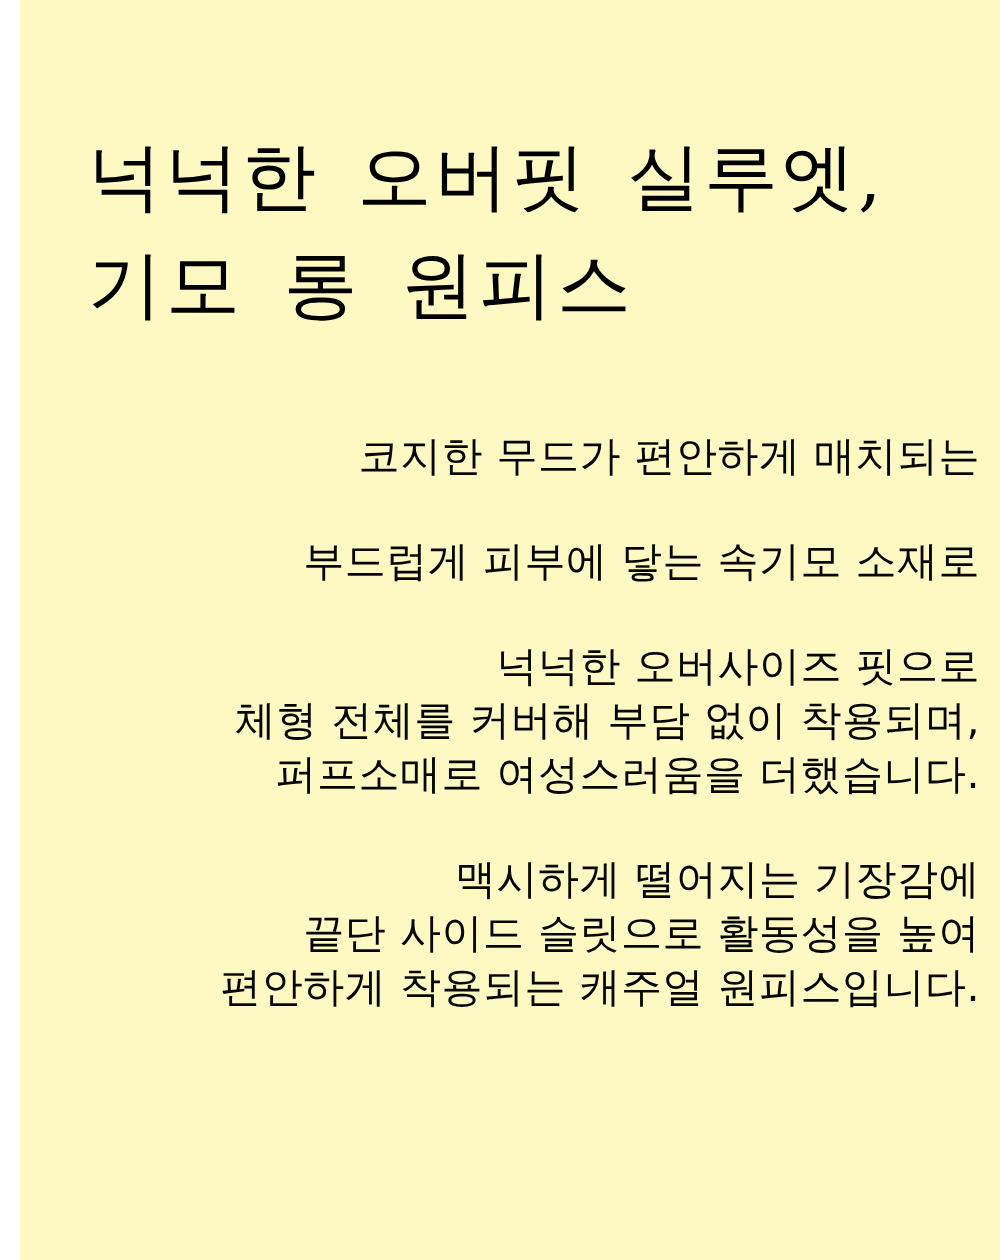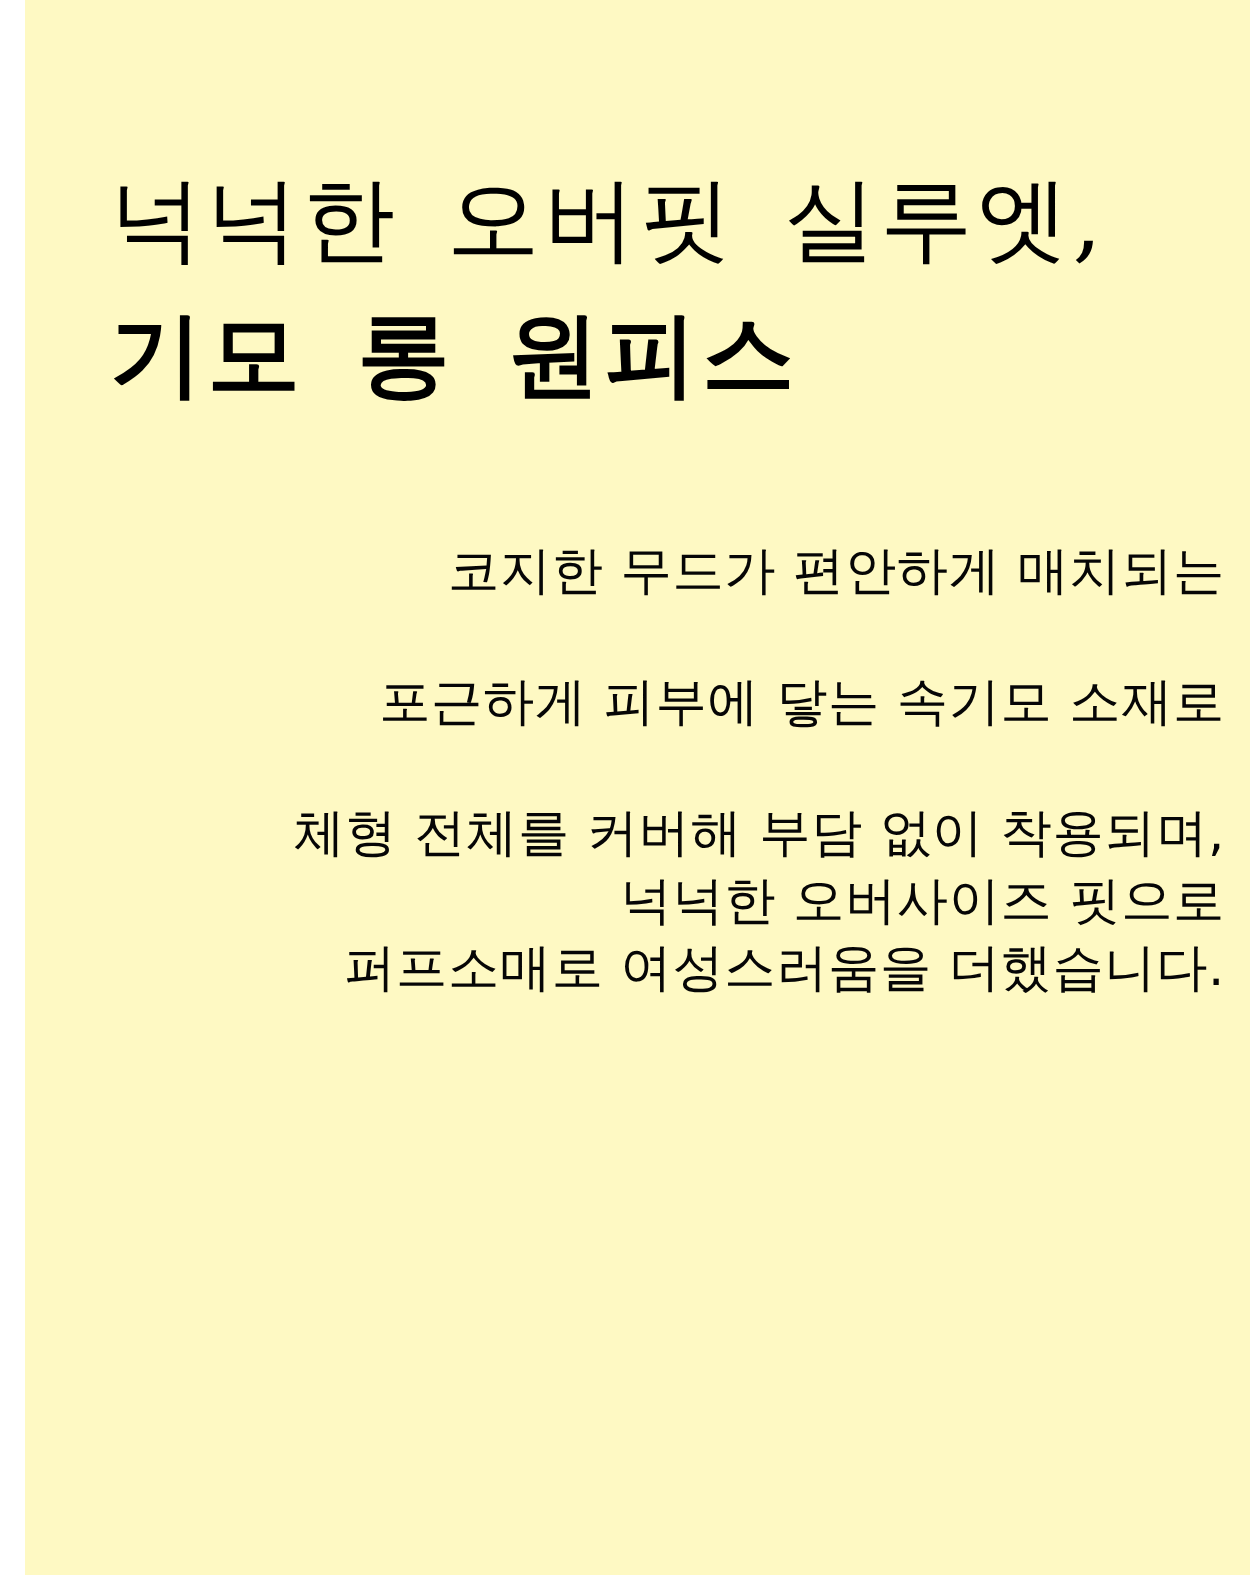--- a/index.html
+++ b/index.html
@@ -27,21 +27,21 @@
     letter-spacing: 3px;
     word-spacing: 12px;
     color: #000000;
     font-weight: 400;
   }
   .headline .line {
     display: block;
     white-space: nowrap;
   }
   .headline .line-2 {
-    font-weight: 700;
+    font-weight: 400;
     letter-spacing: 4px;
   }
   .description {
     font-family: "DejaVu Sans", "Liberation Sans", sans-serif;
     color: #060606;
     font-size: 41px;
     line-height: 54px;
     letter-spacing: 0.5px;
     text-align: right;
   }
@@ -67,25 +67,30 @@
       <span class="line line-2">기모 롱 원피스</span>
     </h1>
 
     <div class="description">
 
       <p class="first">
         <span class="line">코지한 무드가 편안하게 매치되는</span>
       </p>
 
       <p>
-        <span class="line">포근하게 피부에 닿는 속기모 소재로</span>
+        <span class="line">부드럽게 피부에 닿는 속기모 소재로</span>
       </p>
 
       <p>
+        <span class="line">넉넉한 오버사이즈 핏으로</span>
         <span class="line">체형 전체를 커버해 부담 없이 착용되며,</span>
-        <span class="line">넉넉한 오버사이즈 핏으로</span>
         <span class="line">퍼프소매로 여성스러움을 더했습니다.</span>
       </p>
 
+      <p>
+        <span class="line">맥시하게 떨어지는 기장감에</span>
+        <span class="line">끝단 사이드 슬릿으로 활동성을 높여</span>
+        <span class="line">편안하게 착용되는 캐주얼 원피스입니다.</span>
+      </p>
 
     </div>
   </div>
 </div>
 
 </body></html>

